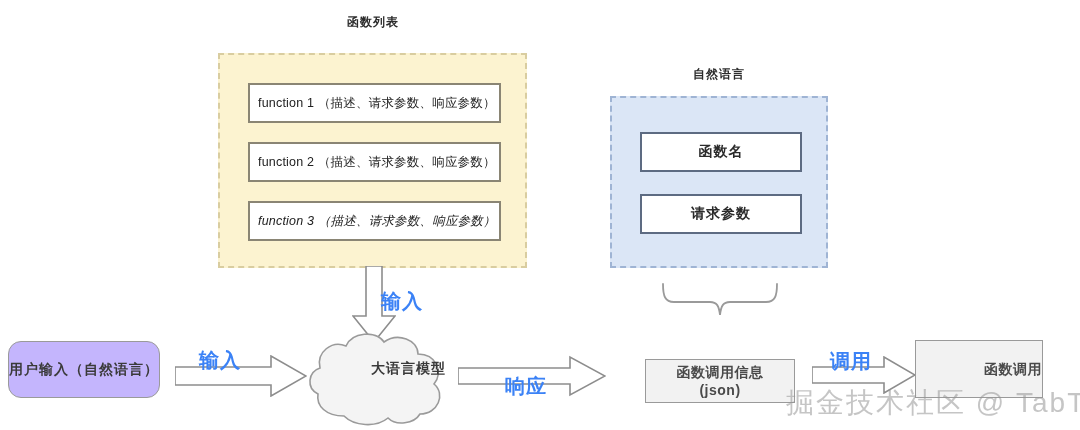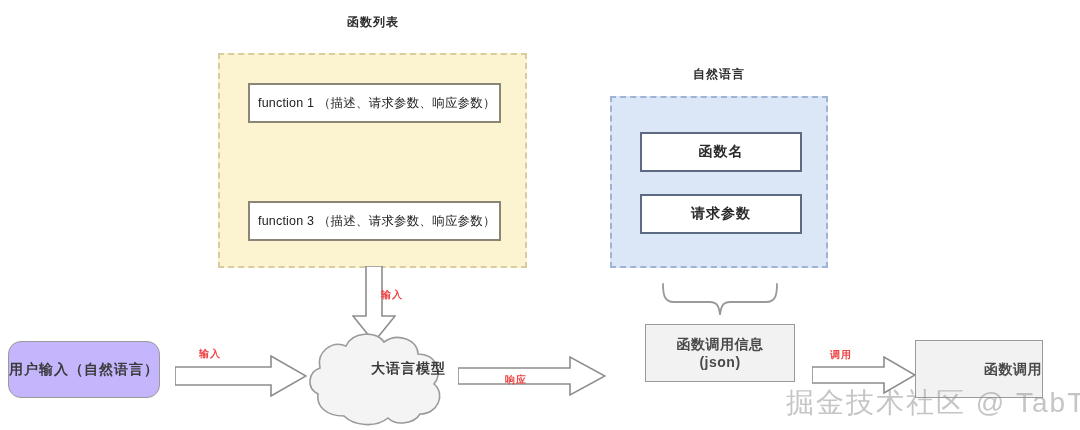--- a/index.html
+++ b/index.html
@@ -119,40 +119,40 @@
     align-items: center;
     justify-content: center;
     line-height: 1.3;
   }
   .gray-box span {
     font-size: 14px;
     font-weight: bold;
     color: #4a4a4a;
     letter-spacing: 0.5px;
   }
-  .box-json  { left: 645px; top: 324px; width: 150px; height: 58px; }
+  .box-json  { left: 645px; top: 359px; width: 150px; height: 44px; }
   .box-call  { left: 915px; top: 340px; width: 128px; height: 58px; align-items: flex-end; }
 
   .cloud-label {
     left: 310px;
     top: 360px;
     width: 136px;
     text-align: right;
     font-size: 14px;
     font-weight: bold;
     color: #3a3a3a;
     letter-spacing: 1px;
     z-index: 3;
   }
 
   
   .arrow-label {
-    font-size: 10px;
-    font-weight: bold;
-    color: #ef4444;
+    font-size: 20px;
+    font-weight: bold;
+    color: #3b82f6;
     letter-spacing: 1px;
     text-align: center;
     white-space: nowrap;
   }
 
   
   .watermark {
     left: 786px;
     top: 384px;
     font-size: 28px;
@@ -168,21 +168,24 @@
 <body>
 
 <div id="canvas">
 
   <div class="abs caption" style="left:273px; top:14px; width:200px;">函数列表</div>
 
   <div class="abs panel-yellow">
     <div class="fn-box" style="top:28px;">
       <span>function 1 （描述、请求参数、响应参数）</span>
     </div>
-    <div class="fn-box" style="top:146px;">
+    <div class="fn-box" style="top:87px;">
+      <span>function 2 （描述、请求参数、响应参数）</span>
+    </div>
+    <div class="fn-box" style="top:146px;font-style:italic;">
       <span>function 3 （描述、请求参数、响应参数）</span>
     </div>
   </div>
 
   <div class="abs caption" style="left:619px; top:66px; width:200px;">自然语言</div>
 
   <div class="abs panel-blue">
     <div class="info-box" style="top:34px;">
       <span>函数名</span>
     </div>

